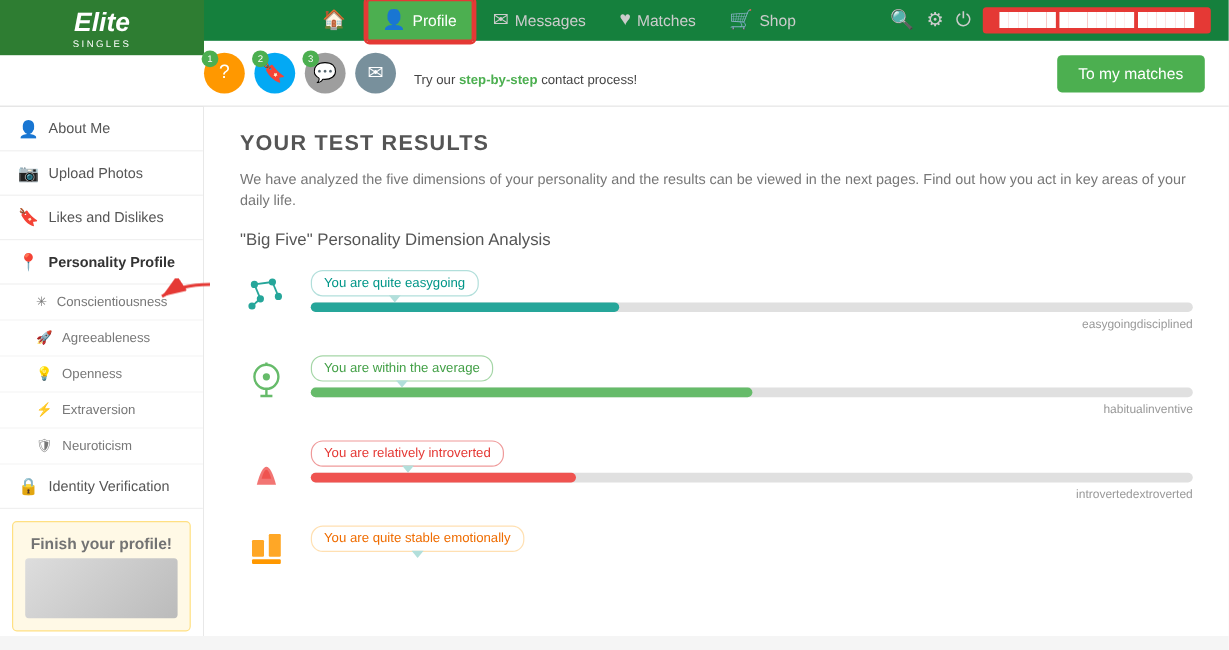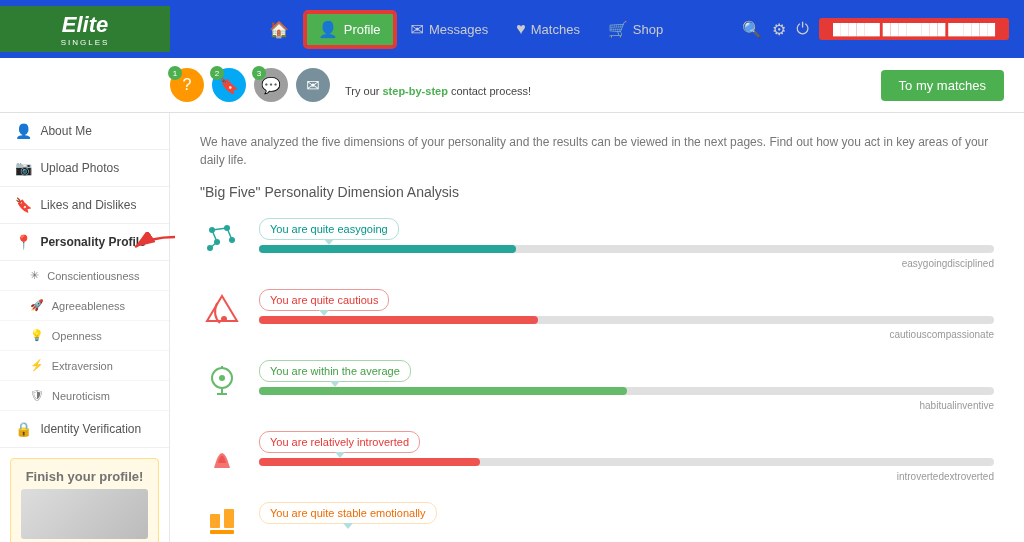--- a/index.html
+++ b/index.html
@@ -1,23 +1,22 @@
 <!DOCTYPE html>
 <html><head>
   <meta charset="utf-8">
   <style>
     * { margin: 0; padding: 0; box-sizing: border-box; }
     body { font-family: Arial, sans-serif; font-size: 13px; background: #f5f5f5; width: 1024px; height: 542px; overflow: hidden; position: relative; }
 
     
     .top-nav {
-      background: #1d4ed8;
-      height: 58px;
-      display: flex;
-      align-items: center;
+      background: #15803d;
+      height: 34px;
+      display: flex;
       position: relative;
     }
     .logo-area {
       background: #2e7d32;
       width: 170px;
       height: 46px;
       display: flex;
       align-items: center;
       justify-content: center;
       flex-shrink: 0;
@@ -387,20 +386,21 @@
       <span class="si-icon">🔒</span>
       <span>Identity Verification</span>
     </div>
     <div class="sidebar-finish">
       <div class="finish-title">Finish your profile!</div>
       <div class="finish-img"></div>
     </div>
   </div>
 
   <div class="content">
+    <div class="content-title">YOUR TEST RESULTS</div>
     <div class="content-desc">We have analyzed the five dimensions of your personality and the results can be viewed in the next pages. Find out how you act in key areas of your daily life.</div>
     <div class="section-title">"Big Five" Personality Dimension Analysis</div>
 
     <div class="personality-row">
       <div class="p-icon">
         <svg width="40" height="40" viewBox="0 0 40 40">
           <circle cx="10" cy="10" r="3" fill="#26a69a"></circle>
           <circle cx="25" cy="8" r="3" fill="#26a69a"></circle>
           <circle cx="15" cy="22" r="3" fill="#26a69a"></circle>
           <circle cx="30" cy="20" r="3" fill="#26a69a"></circle>
@@ -416,39 +416,20 @@
         <div class="p-bar-container">
           <div class="p-bar" style="width:35%; background:#26a69a;"></div>
         </div>
         <div class="p-labels">
           <span>easygoing</span>
           <span>disciplined</span>
         </div>
       </div>
     </div>
 
-    <div class="personality-row">
-      <div class="p-icon">
-        <svg width="40" height="40" viewBox="0 0 40 40">
-          <path d="M20 5 L35 30 L5 30 Z" fill="none" stroke="#ef5350" stroke-width="2"></path>
-          <path d="M15 12 Q10 25 18 32" stroke="#ef5350" stroke-width="2" fill="none"></path>
-          <circle cx="22" cy="28" r="3" fill="#ef5350"></circle>
-        </svg>
-      </div>
-      <div class="p-content">
-        <div class="p-tooltip" style="border-color:#ef9a9a; color:#e53935;">You are quite cautious</div>
-        <div class="p-bar-container">
-          <div class="p-bar" style="width:38%; background:#ef5350;"></div>
-        </div>
-        <div class="p-labels">
-          <span>cautious</span>
-          <span>compassionate</span>
-        </div>
-      </div>
-    </div>
 
     <div class="personality-row">
       <div class="p-icon">
         <svg width="40" height="40" viewBox="0 0 40 40">
           <circle cx="20" cy="16" r="10" fill="none" stroke="#66bb6a" stroke-width="2"></circle>
           <line x1="20" y1="26" x2="20" y2="32" stroke="#66bb6a" stroke-width="2"></line>
           <line x1="15" y1="32" x2="25" y2="32" stroke="#66bb6a" stroke-width="2"></line>
           <line x1="20" y1="6" x2="20" y2="4" stroke="#66bb6a" stroke-width="2"></line>
           <circle cx="20" cy="16" r="3" fill="#66bb6a"></circle>
         </svg>

